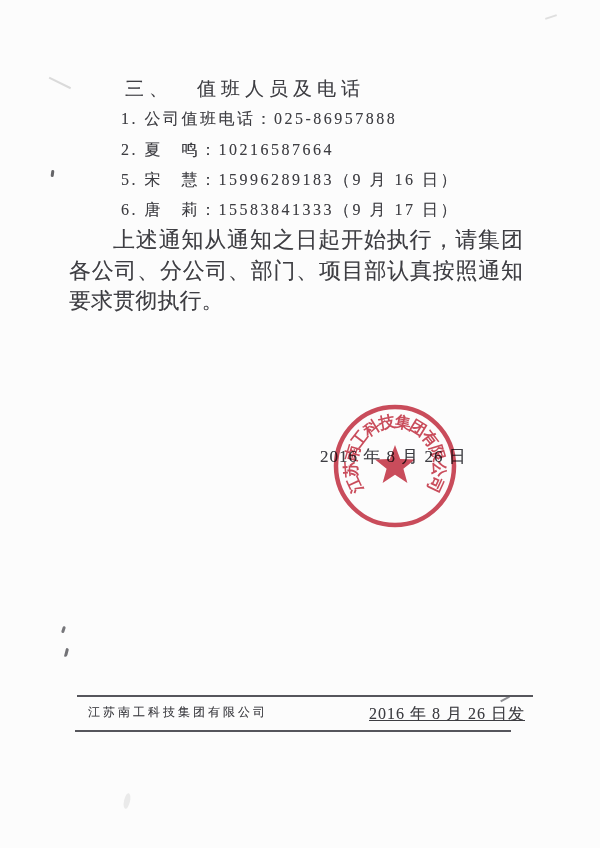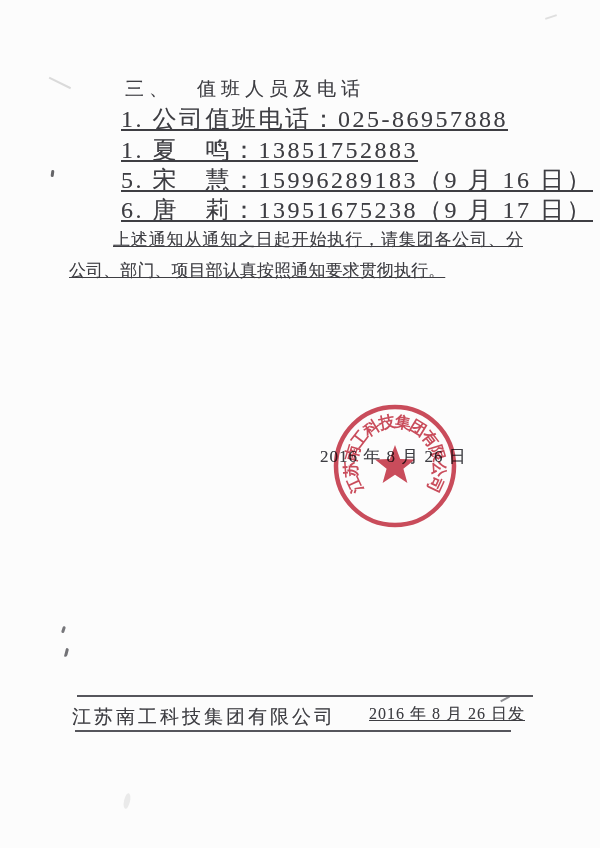--- a/index.html
+++ b/index.html
@@ -13,22 +13,22 @@
     color:var(--ink,#3e3e43);
   }
   .page *{box-sizing:border-box;}
   .soft{text-shadow:0 0 0.6px rgba(62,62,67,0.38);}
 
   .doc-body{
     position:absolute;left:69px;top:74px;width:454px;
     line-height:30.3px;
   }
   .heading{font-size:19px;letter-spacing:5px;padding-left:56px;white-space:nowrap;}
-  .item{font-size:24px;letter-spacing:2.5px;padding-left:52px;white-space:nowrap;text-decoration:underline;}
-  .para{font-size:17px;letter-spacing:0.1px;text-indent:44px;text-align:justify;text-decoration:underline;}
+  .item{font-size:16px;letter-spacing:2.5px;padding-left:52px;white-space:nowrap;}
+  .para{font-size:22px;letter-spacing:0.1px;text-indent:44px;text-align:justify;}
 
   .stamp-date{
     position:absolute;left:320px;top:445px;
     font-size:17px;letter-spacing:1px;white-space:nowrap;
     z-index:1;
   }
 
   .seal{
     position:absolute;left:320px;top:391px;width:150px;height:150px;
     z-index:2;
@@ -41,22 +41,22 @@
   .seal-char{
     font-size:16px;font-weight:bold;
     fill:var(--seal-color,#c83f4f);
     font-family:"Liberation Serif","DejaVu Serif",serif;
   }
 
   .footer-rule{position:absolute;background:var(--rule,#56565c);}
   .rule-top{left:77px;top:695px;width:456px;height:1.6px;}
   .rule-bottom{left:75px;top:730px;width:436px;height:1.5px;}
   .footer-company{
-    position:absolute;left:72px;top:704px;
-    font-size:19px;letter-spacing:3px;white-space:nowrap;
+    position:absolute;left:88px;top:704px;
+    font-size:12px;letter-spacing:3px;white-space:nowrap;
   }
   .footer-date{
     position:absolute;right:75px;top:704px;
     font-size:16px;letter-spacing:1px;white-space:nowrap;text-decoration:underline;
   }
 
   
   .artifact{position:absolute;pointer-events:none;}
   .a1{left:51px;top:170px;width:3px;height:7px;background:#4a4a4e;border-radius:2px;transform:rotate(8deg);opacity:.85;}
   .a2{left:62px;top:626px;width:2.5px;height:7px;background:#55555a;border-radius:2px;transform:rotate(18deg);opacity:.8;}
@@ -77,23 +77,23 @@
   <div class="artifact a3"></div>
   <div class="artifact a4"></div>
   <div class="artifact a5"></div>
   <div class="artifact a6"></div>
   <div class="artifact a7"></div>
   <div class="artifact a8"></div>
 
   <div class="doc-body soft">
     <div class="heading">三、　值班人员及电话</div>
     <div class="item">1. 公司值班电话：025-86957888</div>
-    <div class="item">1. 夏　鸣：13851752883</div>
+    <div class="item">2. 夏　鸣：10216587664</div>
     <div class="item">5. 宋　慧：15996289183（9 月 16 日）</div>
-    <div class="item">6. 唐　莉：13951675238（9 月 17 日）</div>
+    <div class="item">6. 唐　莉：15583841333（9 月 17 日）</div>
     <div class="para">上述通知从通知之日起开始执行，请集团各公司、分公司、部门、项目部认真按照通知要求贯彻执行。</div>
   </div>
 
   <div class="stamp-date soft">2016 年 8 月 26 日</div>
 
   <svg class="seal" viewBox="0 0 150 150" xmlns="http://www.w3.org/2000/svg">
     <circle class="seal-ring" cx="75" cy="75" r="59"></circle>
     <polygon class="seal-star" points="75,54 80.2,67.9 95,68.5 83.4,77.7 87.4,92 75,83.8 62.6,92 66.6,77.7 55,68.5 69.8,67.9"></polygon>
     <g id="seal-ring-text">
         <text class="seal-char" text-anchor="middle" dominant-baseline="central" transform="translate(34.7 93.8) rotate(-115.0)">江</text>

